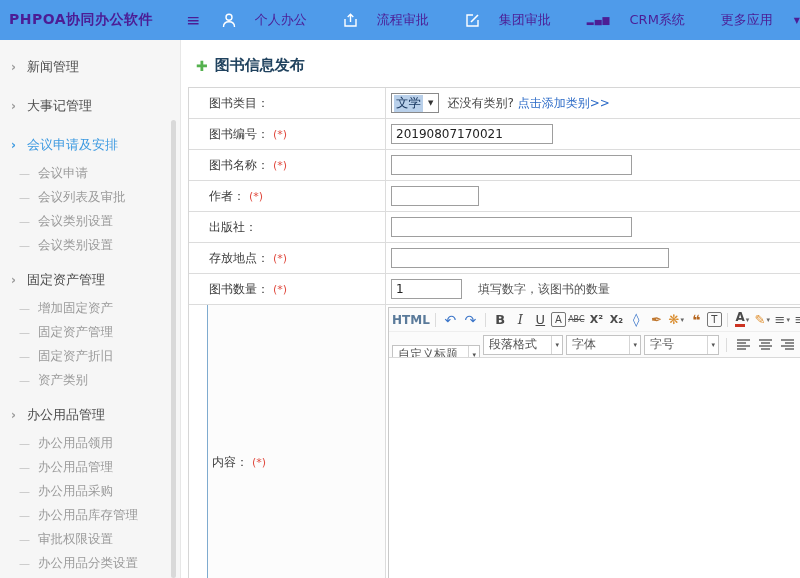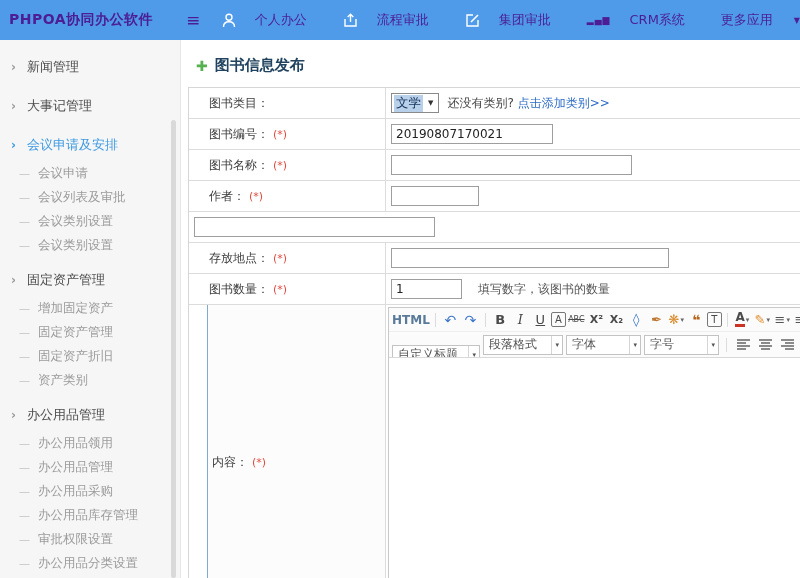--- a/index.html
+++ b/index.html
@@ -273,20 +273,23 @@
         <div class="flabel">
           <span>作者：</span>
           <span class="req">(*)</span>
         </div>
         <div class="fvalue">
           <input class="in-author" style="">
         </div>
       </div>
 
       <div class="frow">
+        <div class="flabel">
+          <span>出版社：</span>
+        </div>
         <div class="fvalue">
           <input class="in-wide" style="">
         </div>
       </div>
 
       <div class="frow">
         <div class="flabel">
           <span>存放地点：</span>
           <span class="req">(*)</span>
         </div>

